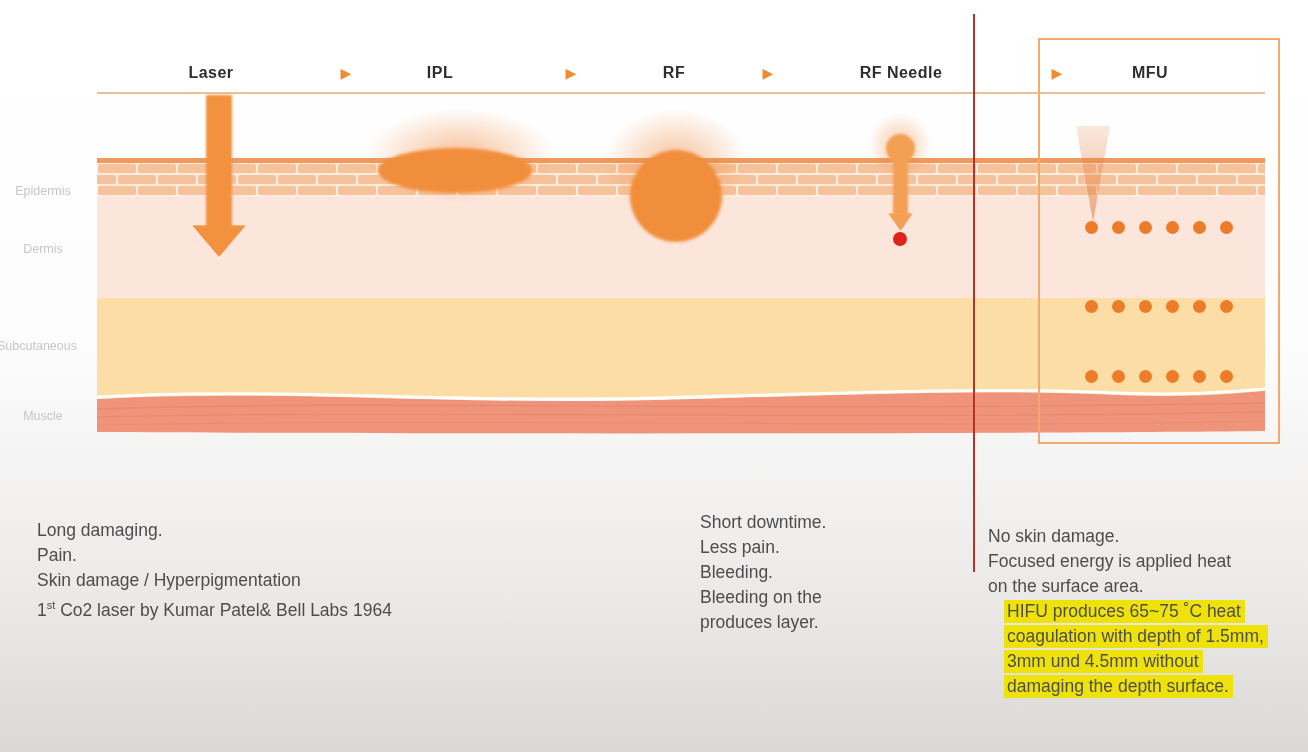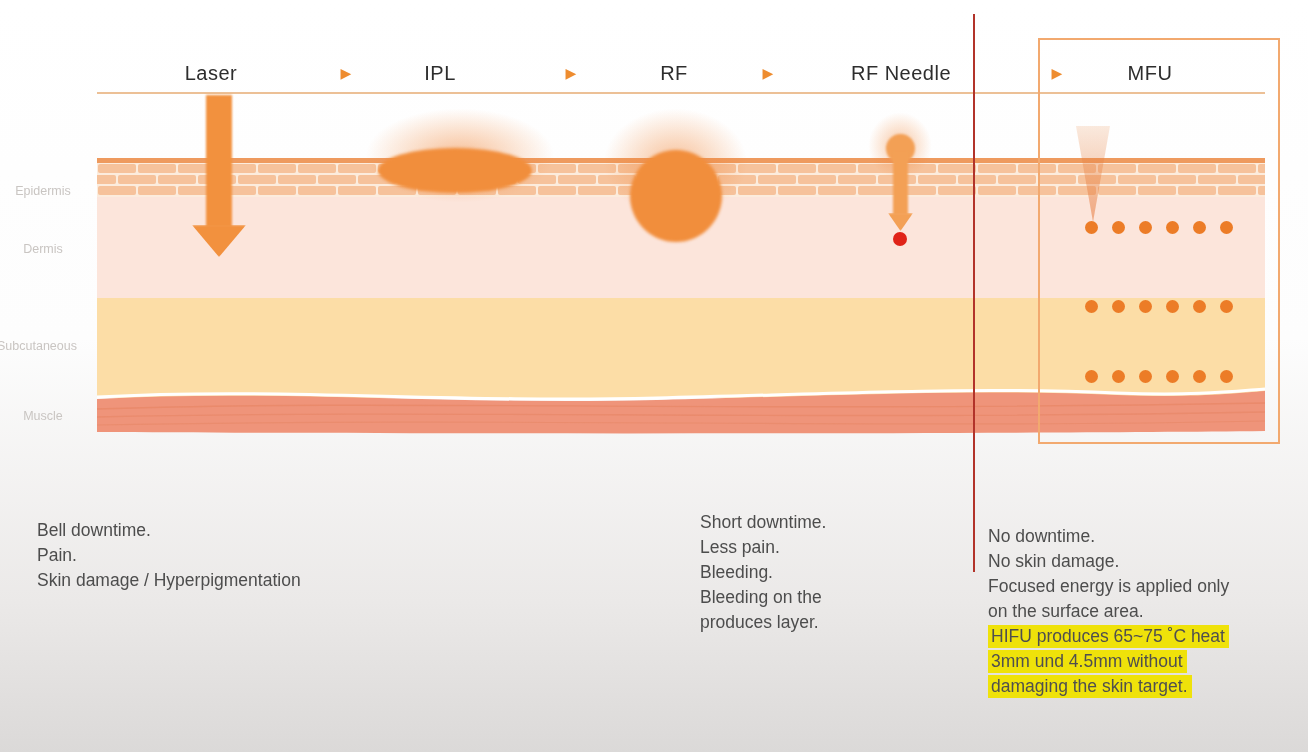--- a/index.html
+++ b/index.html
@@ -4,21 +4,21 @@
 <style>
   html,body{margin:0;padding:0;}
   body{font-family:"Liberation Sans", sans-serif;}
   .stage{
     position:relative;width:1308px;height:752px;overflow:hidden;
     background:linear-gradient(180deg,#ffffff 0%,#fdfdfd 45%,#ebe9e8 80%,#dbd9d8 100%);
   }
   
   .hdr-label{
     position:absolute;top:73px;transform:translate(-50%,-50%);
-    font-size:20px;color:#2d2d2d;letter-spacing:.5px;white-space:nowrap;
+    font-size:16px;color:#2d2d2d;letter-spacing:.5px;white-space:nowrap;font-weight:bold;
   }
   .hdr-sep{
     position:absolute;top:73px;transform:translate(-50%,-50%);
     font-size:14px;color:#ee8c2f;
   }
   .hdr-underline{position:absolute;left:97px;top:92px;width:1168px;height:2px;background:#ecc096;}
   
   .skin{position:absolute;left:97px;top:155px;width:1168px;height:280px;}
   .surface-line{position:absolute;left:0;top:3px;width:100%;height:5px;background:#ee9a5e;}
   .epidermis{position:absolute;left:0;top:8px;}
@@ -49,21 +49,21 @@
     clip-path:polygon(0 0,100% 0,50% 100%);
     background:linear-gradient(180deg,rgba(233,148,88,.20),rgba(229,118,55,.55));}
   .focal-dot{position:absolute;width:13px;height:13px;border-radius:50%;background:#ec7c27;filter:blur(.4px);}
   
   .red-line{position:absolute;left:973px;top:14px;width:2px;height:558px;background:#b2332a;}
   .mfu-box{position:absolute;left:1038px;top:38px;width:238px;height:402px;border:2px solid #f2a96f;}
   
   .note{position:absolute;font-size:17.5px;line-height:25px;color:#4d4d4d;white-space:nowrap;}
   .note sup{font-size:11px;}
   .hl{background:#efe20a;padding:1px 4px 2px 3px;color:#4f4f4f;}
-  .hl-line{line-height:25px;}
+  .hl-line{line-height:25px;margin-left:16px;}
 </style>
 </head>
 <body>
 
 <div class="stage">
 
   <div class="hdr-label" style="left:211px">Laser</div>
   <div class="hdr-label" style="left:440px">IPL</div>
   <div class="hdr-label" style="left:674px">RF</div>
   <div class="hdr-label" style="left:901px">RF Needle</div>
@@ -137,36 +137,37 @@
   <div class="focal-dot" style="left:1112px;top:370px"></div>
   <div class="focal-dot" style="left:1139px;top:370px"></div>
   <div class="focal-dot" style="left:1166px;top:370px"></div>
   <div class="focal-dot" style="left:1193px;top:370px"></div>
   <div class="focal-dot" style="left:1220px;top:370px"></div>
 
   <div class="red-line"></div>
   <div class="mfu-box"></div>
 
   <div class="note" style="left:37px;top:518px">
-    <div>Bell downtime.</div>
+    <div>Long damaging.</div>
     <div>Pain.</div>
     <div>Skin damage / Hyperpigmentation</div>
+    <div><span>1</span><sup>st</sup><span> Co2 laser by Kumar Patel&amp; Bell Labs 1964</span></div>
   </div>
 
   <div class="note" style="left:700px;top:510px">
     <div>Short downtime.</div>
     <div>Less pain.</div>
     <div>Bleeding.</div>
     <div>Bleeding on the</div>
     <div>produces layer.</div>
   </div>
 
   <div class="note" style="left:988px;top:524px">
-    <div>No downtime.</div>
     <div>No skin damage.</div>
-    <div>Focused energy is applied only</div>
+    <div>Focused energy is applied heat</div>
     <div>on the surface area.</div>
     <div class="hl-line"><span class="hl">HIFU produces 65~75 ˚C heat</span></div>
+    <div class="hl-line"><span class="hl">coagulation with depth of 1.5mm,</span></div>
     <div class="hl-line"><span class="hl">3mm und 4.5mm without</span></div>
-    <div class="hl-line"><span class="hl">damaging the skin target.</span></div>
+    <div class="hl-line"><span class="hl">damaging the depth surface.</span></div>
   </div>
 
 </div>
 
 </body></html>

